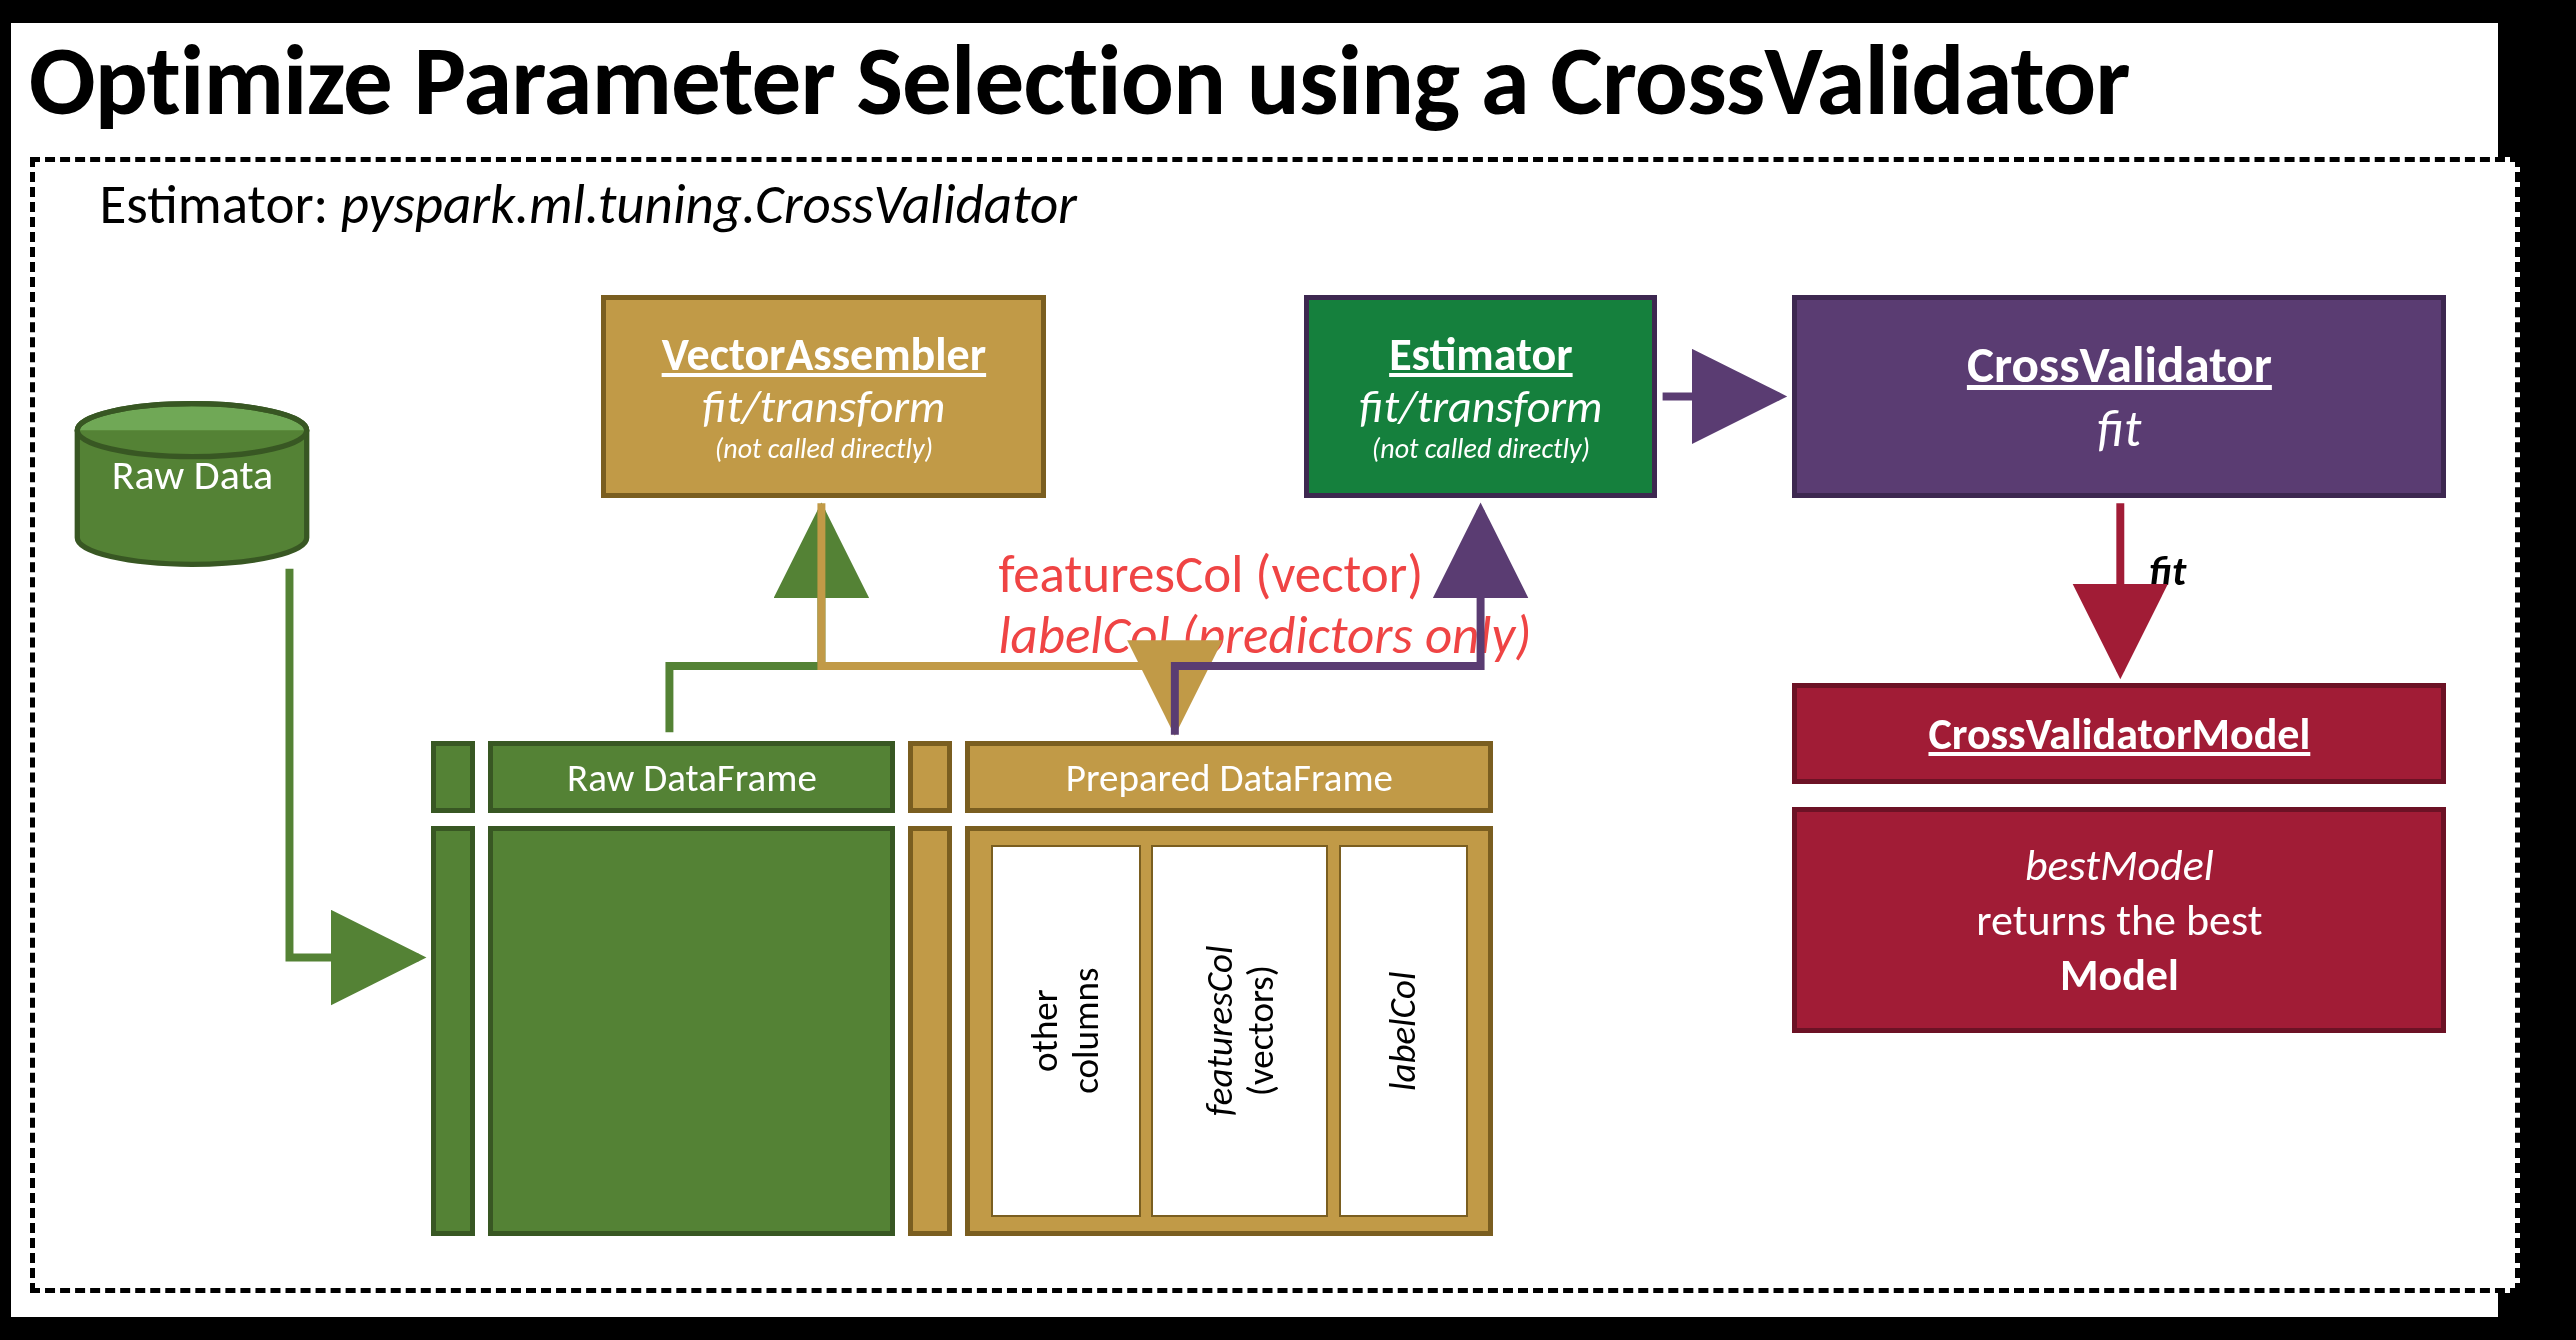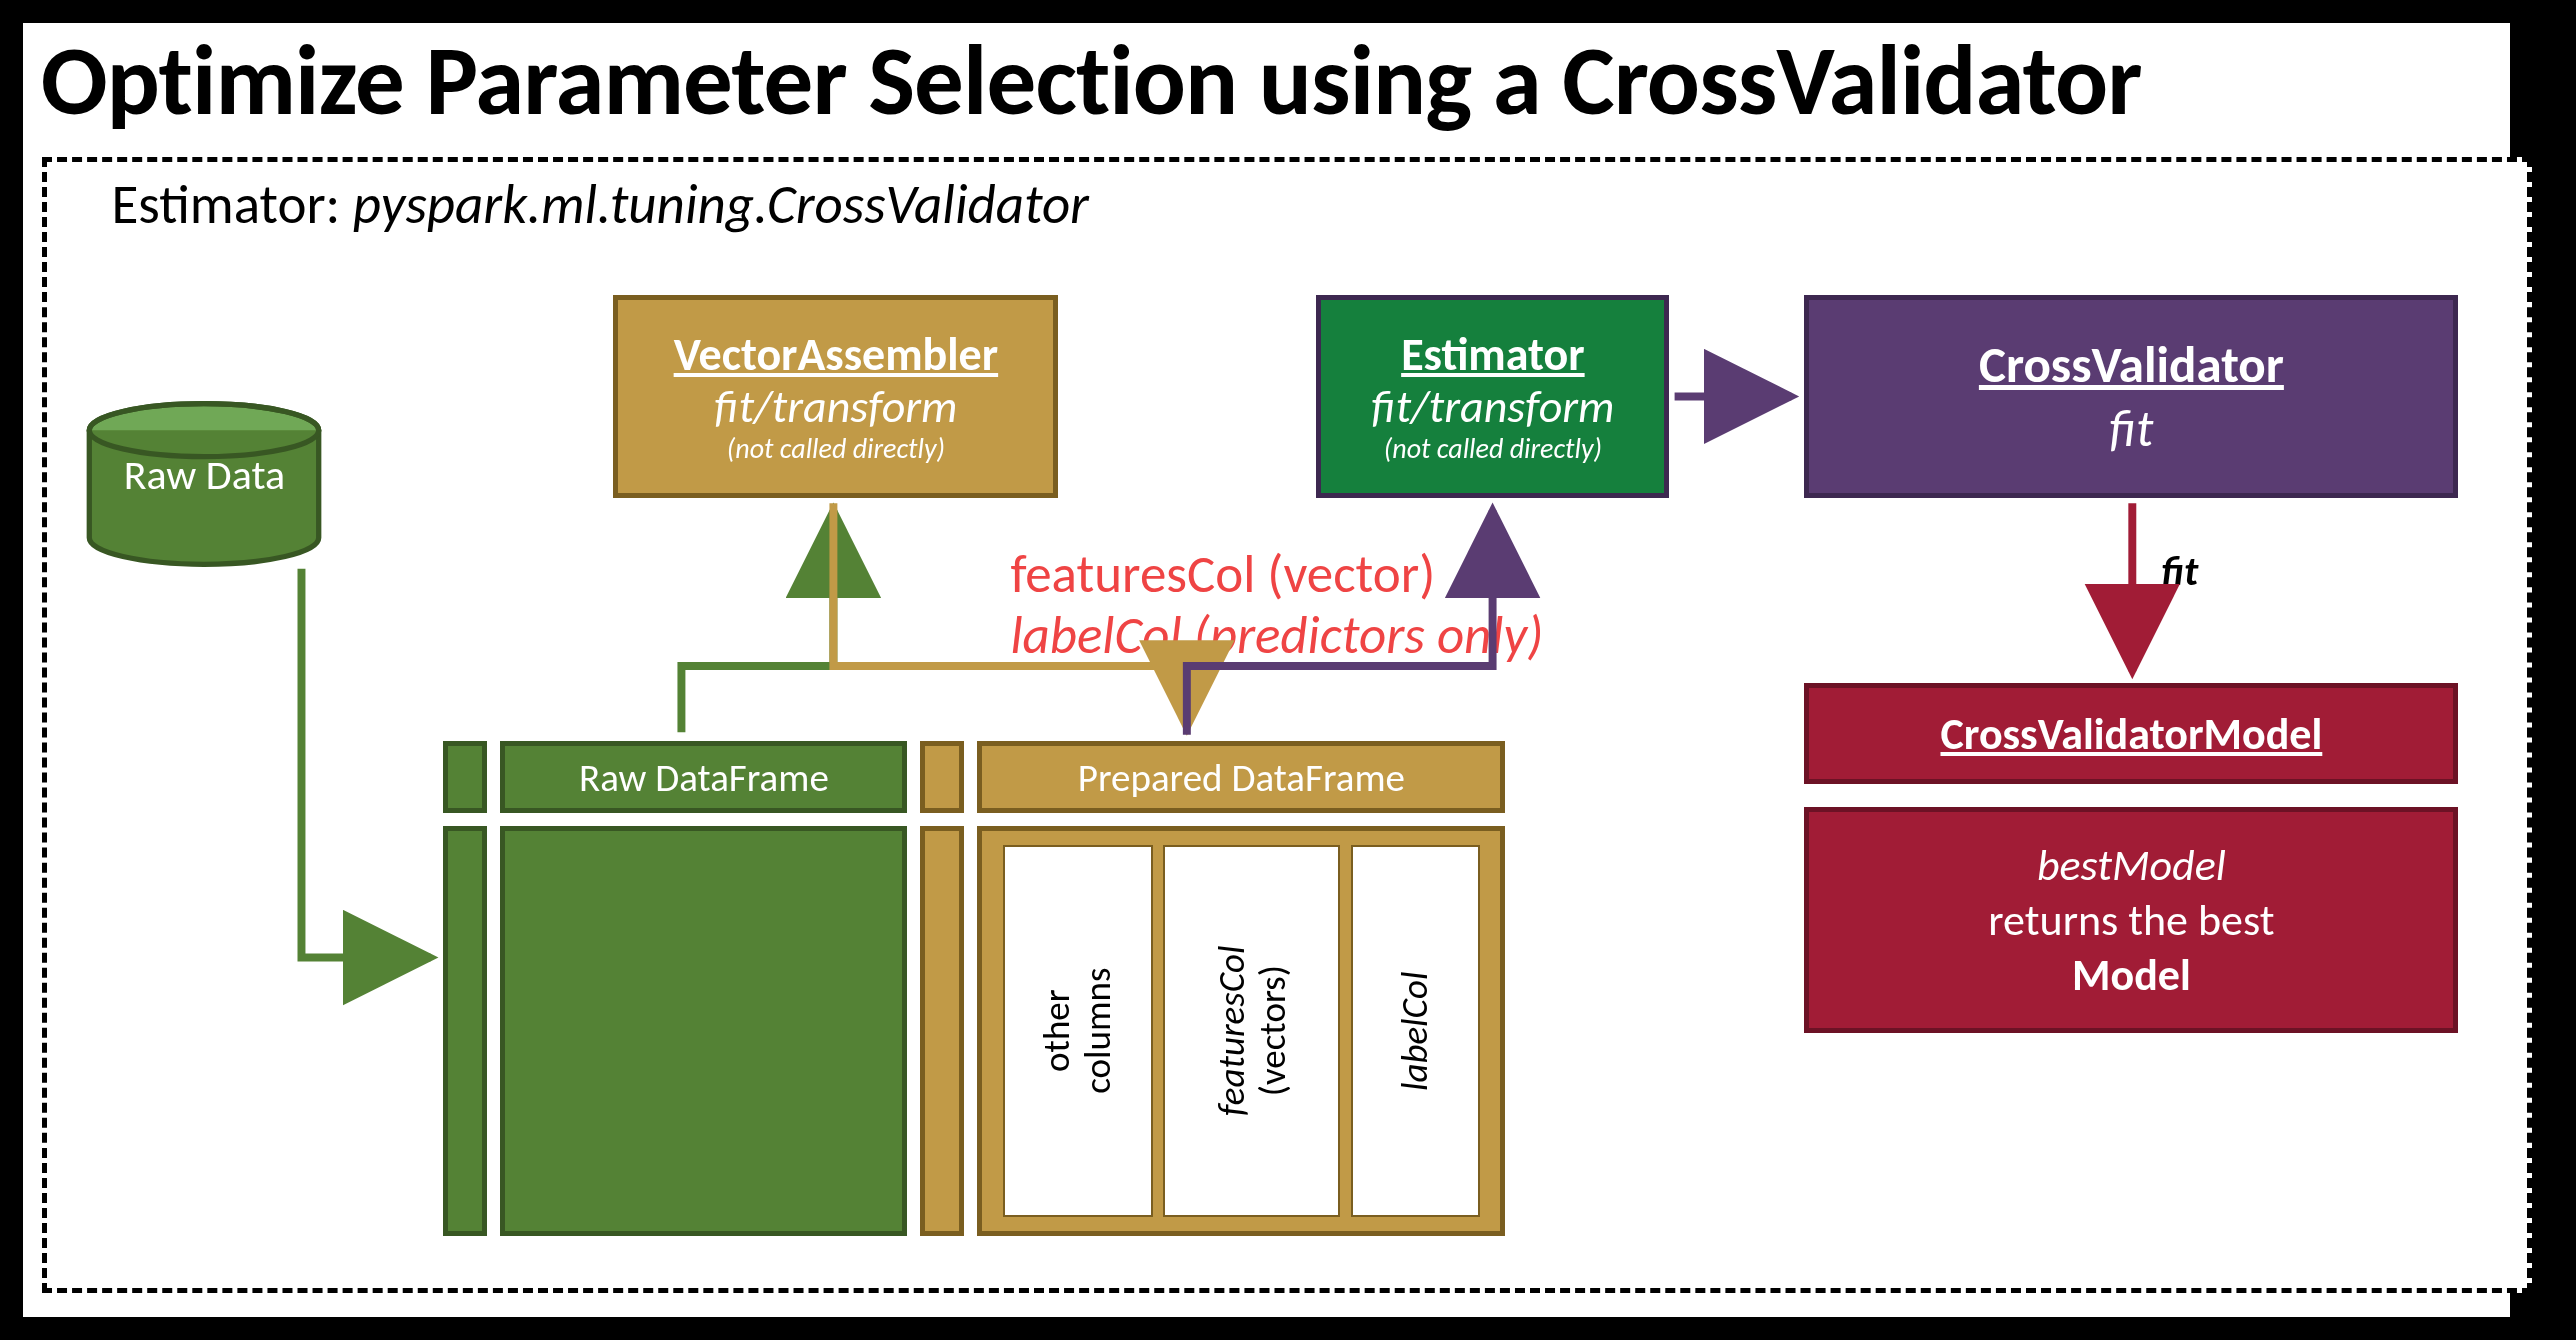--- a/index.html
+++ b/index.html
@@ -5,21 +5,21 @@
   * { box-sizing: border-box; margin: 0; padding: 0; }
   body {
     background: #000;
     font-family: Calibri, "Segoe UI", Arial, sans-serif;
     width: 2576px;
     height: 1341px;
     overflow: hidden;
   }
   .outer-frame {
     position: absolute;
-    left: 23px;
+    left: 11px;
     top: 23px;
     width: 2487px;
     height: 1294px;
     background: #fff;
   }
   .title {
     position: absolute;
     left: 17.7px;
     top: -3.5px;
     font-size: 99px;

